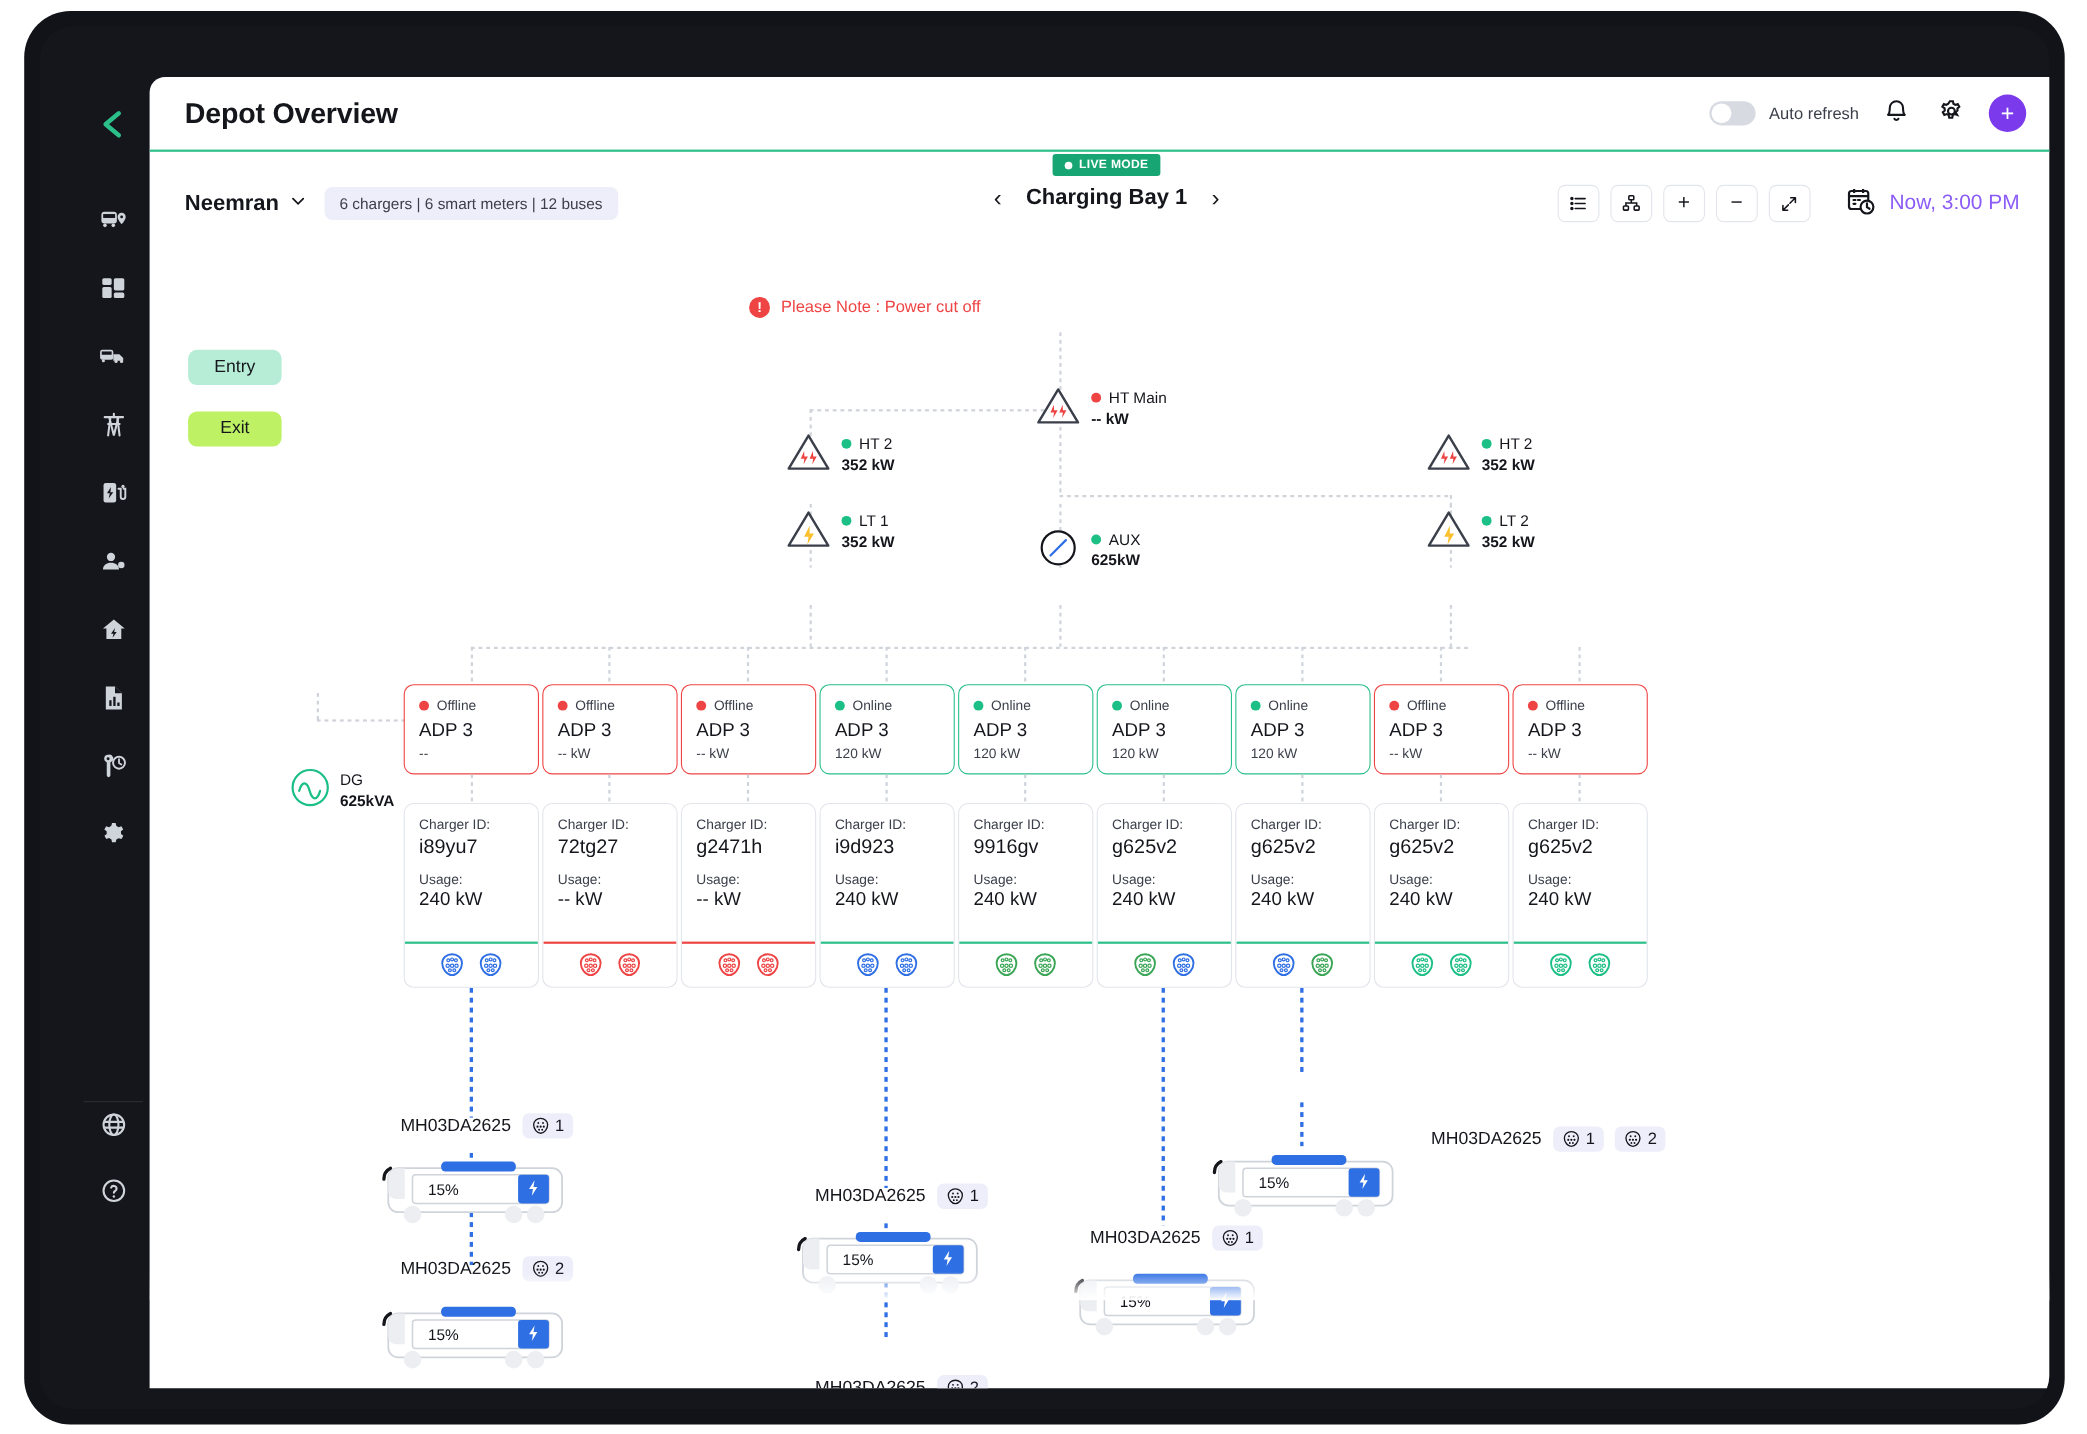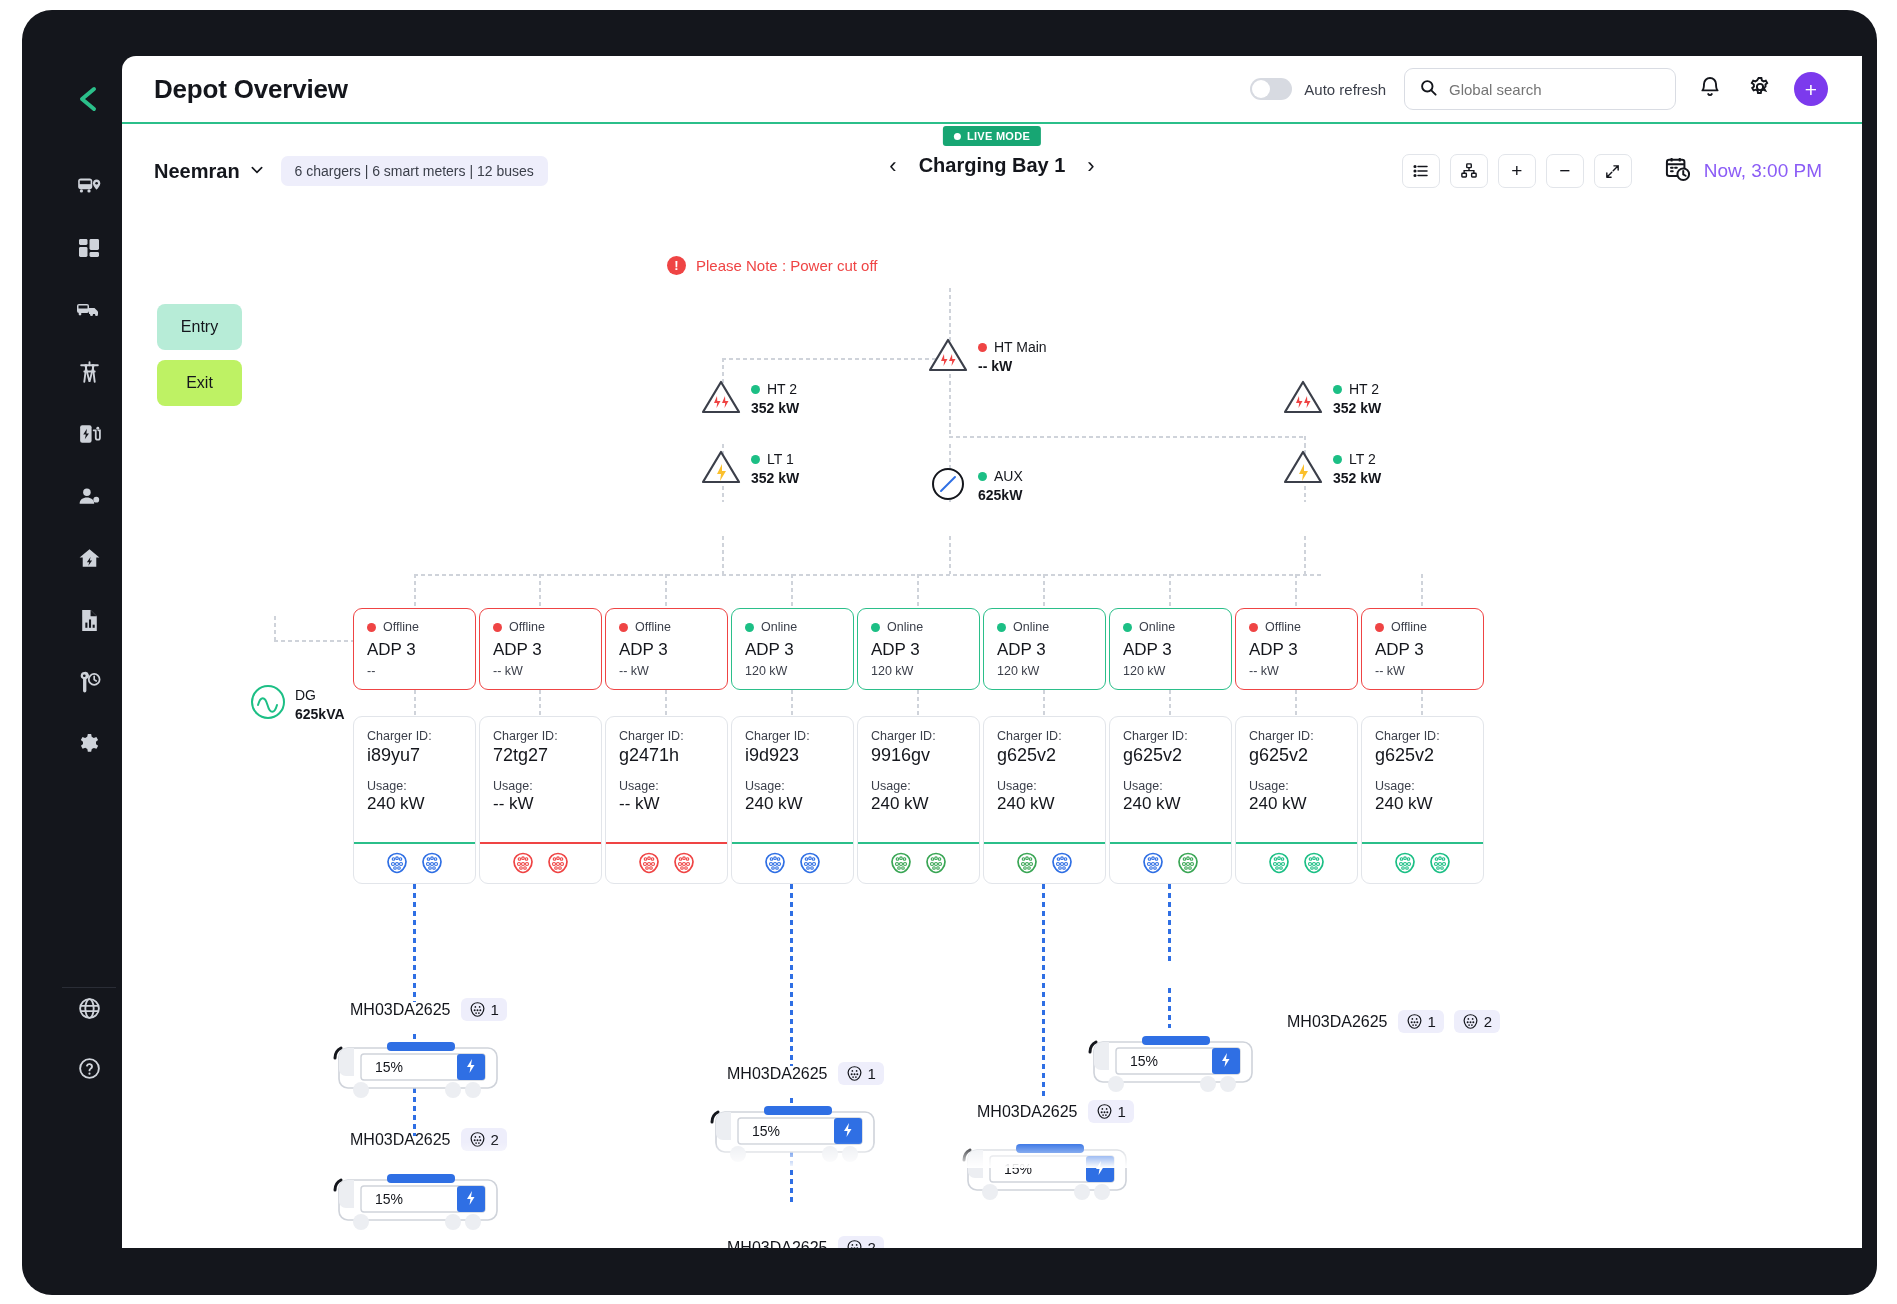--- a/index.html
+++ b/index.html
@@ -6,20 +6,21 @@
   body {
     width: 1897px; height: 1304px; overflow: hidden;
     background: #ffffff;
     font-family: "Liberation Sans", sans-serif;
   }
   .device {
     position: absolute; left: 22px; top: 10px;
     width: 1855px; height: 1285px;
     background: #111318;
     border-radius: 42px;
+    padding: 14px;
   }
   .device-inner {
     position: relative; width: 100%; height: 100%;
     background: #14161c; border-radius: 30px; overflow: hidden;
   }
 
   
   .sidebar {
     position: absolute; left: 34px; top: 28px;
     width: 66px; height: 1200px;
@@ -103,21 +104,21 @@
     display:flex; align-items:center; justify-content:center; background:#fff; cursor:pointer;
     font-size: 19px; color:#14161c;
   }
   .now-box { display:flex; align-items:center; gap:12px; margin-left: 22px; cursor:pointer;}
   .now-text { font-size: 19px; color:#8b5cf6; font-weight: 500;}
 
   
   .canvas { position: relative; height: 980px; }
 
   .entry-btn, .exit-btn {
-    position:absolute; width:85px; height:46px; border-radius:8px;
+    position:absolute; width:85px; height:32px; border-radius:8px;
     display:flex; align-items:center; justify-content:center;
     font-size:16px; color:#14161c; cursor:pointer;
   }
   .entry-btn { left: 35px; top: 116px; background:#b7ecd7; }
   .exit-btn  { left: 35px; top: 172px; background:#bef264; }
 
   .note {
     position:absolute; left: 545px; top: 68px;
     display:flex; align-items:center; gap:10px;
     font-size:15px; color:#ef4444; font-weight:500;
@@ -326,29 +327,20 @@
   </div>
 
   <div class="app">
 
     <div class="topbar">
       <div class="page-title">Depot Overview</div>
       <div class="topbar-right">
         <div class="toggle-wrap">
           <div class="toggle"></div>
           <div class="toggle-label">Auto refresh</div>
-        </div>
-        <div class="search">
-          <span>
-            <svg width="19" height="19" viewBox="0 0 24 24" fill="none" stroke="#14161c" stroke-width="2.4" stroke-linecap="round">
-                  <circle cx="10.5" cy="10.5" r="6.6"></circle>
-                  <path d="M15.6 15.6L21 21"></path>
-                </svg>
-          </span>
-          <input placeholder="Global search" style="">
         </div>
         <div class="icon-btn">
           <span>
             <svg width="24" height="24" viewBox="0 0 24 24" fill="none" stroke="#14161c" stroke-width="1.9" stroke-linecap="round" stroke-linejoin="round">
                   <path d="M6 9a6 6 0 1112 0c0 5 1.6 6.4 1.6 6.4H4.4S6 14 6 9z"></path>
                   <path d="M10.2 19a2 2 0 003.6 0"></path>
                 </svg>
           </span>
         </div>
         <div class="icon-btn">

